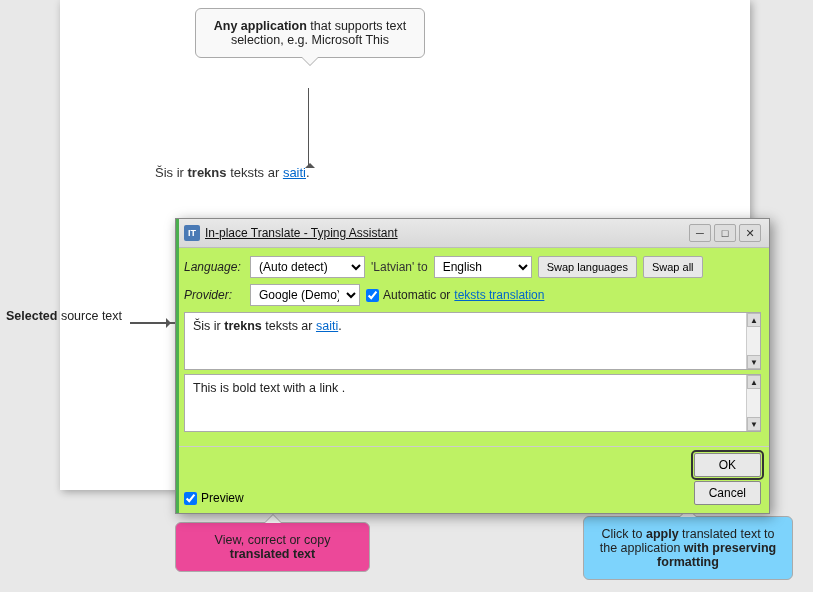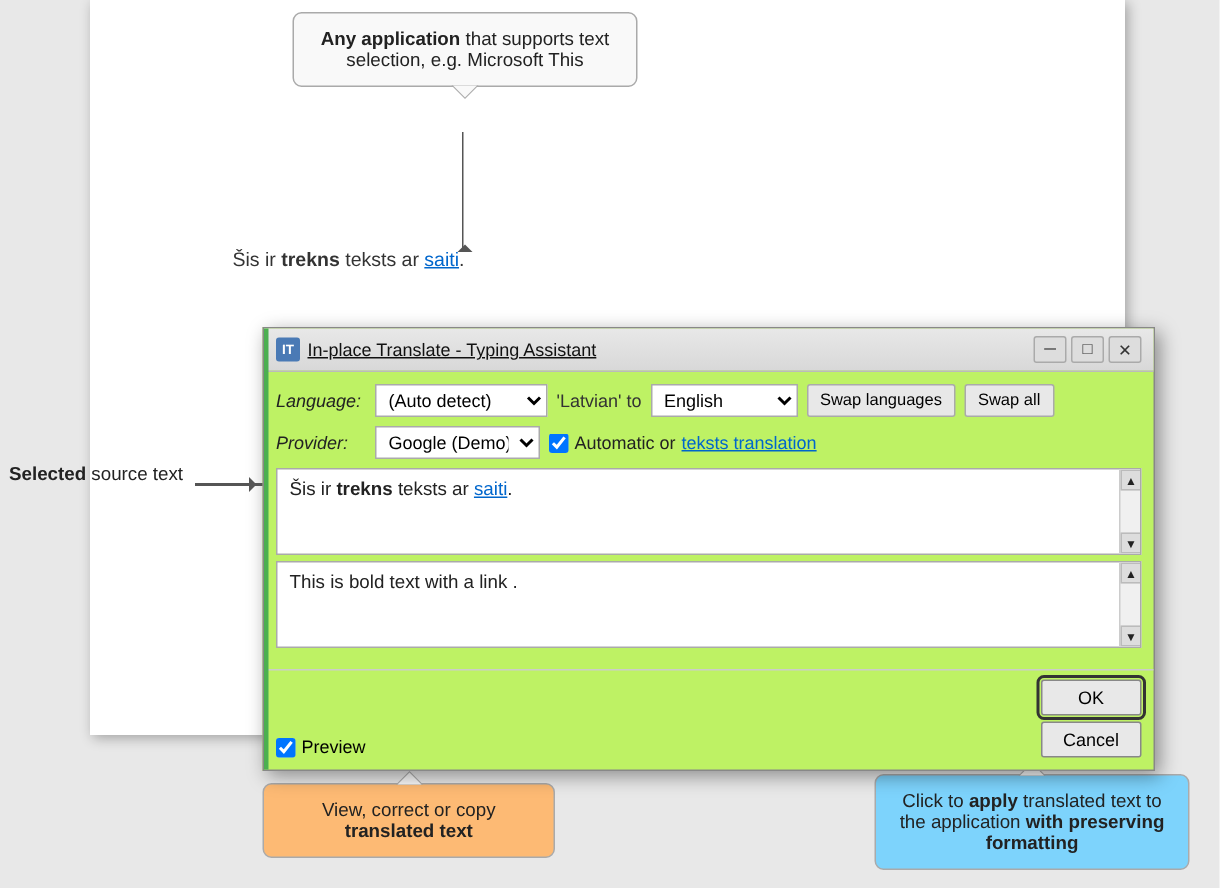--- a/index.html
+++ b/index.html
@@ -291,21 +291,21 @@
       cursor: pointer;
       border-radius: 2px;
     }
 
     
     .tooltip-bottom-left {
       position: absolute;
       bottom: 20px;
       left: 175px;
       width: 195px;
-      background: #fdba74;
+      background: #ec4899;
       border: 1px solid #aaa;
       border-radius: 6px;
       padding: 10px 14px;
       font-size: 12.5px;
       text-align: center;
       color: #222;
       z-index: 10;
     }
     .tooltip-bottom-left::before {
       content: '';

